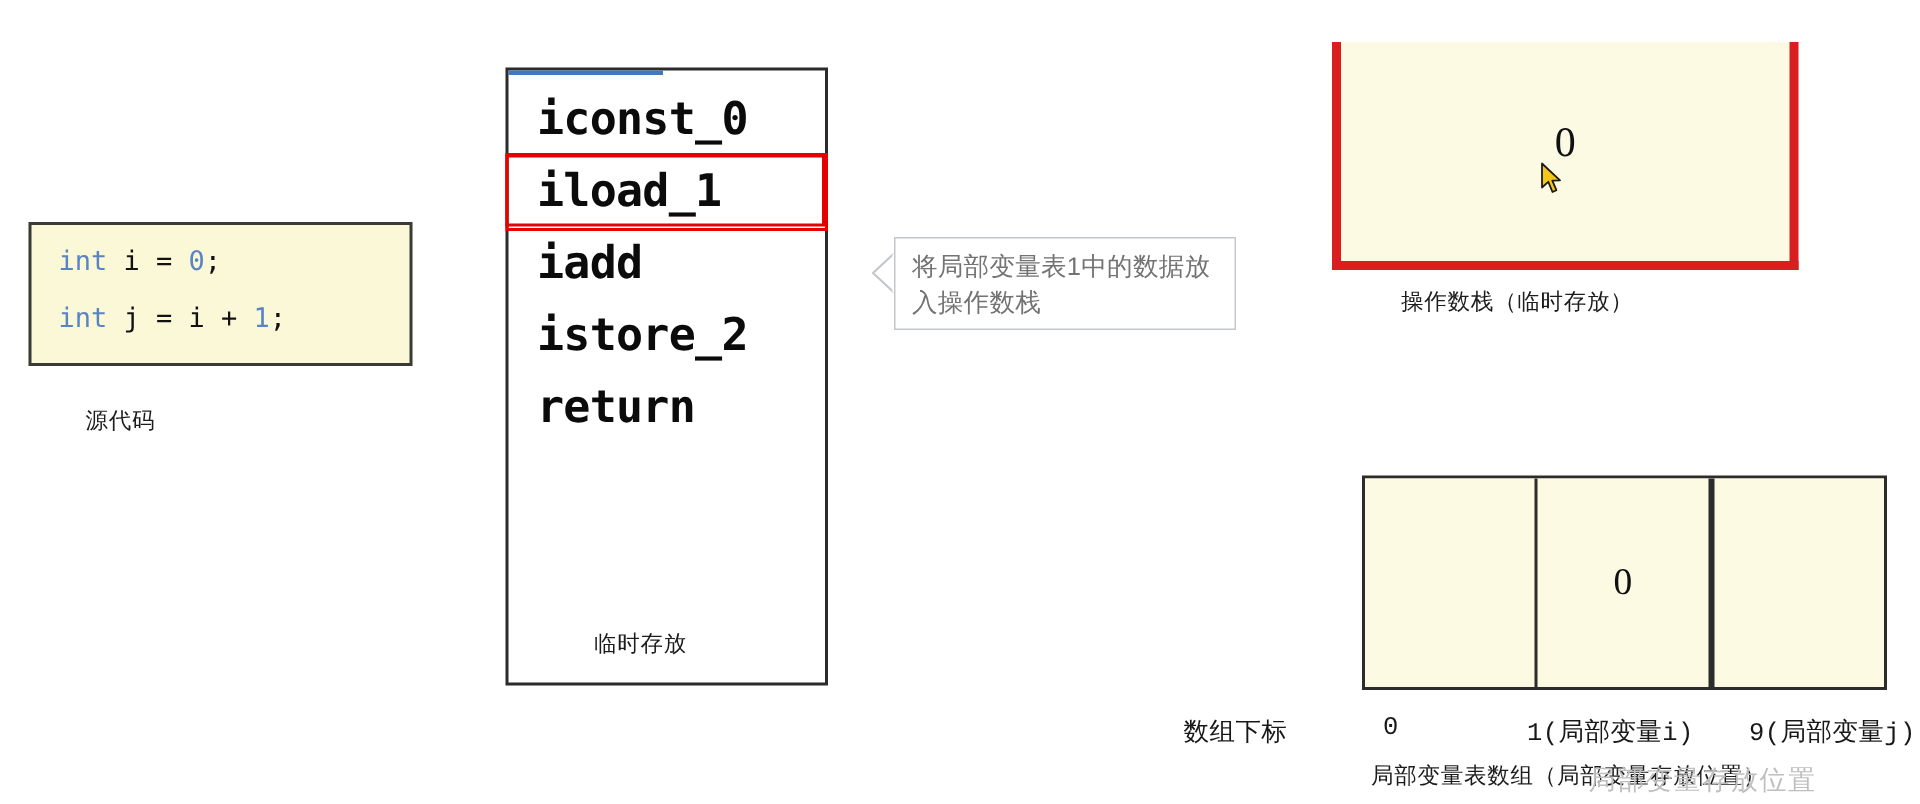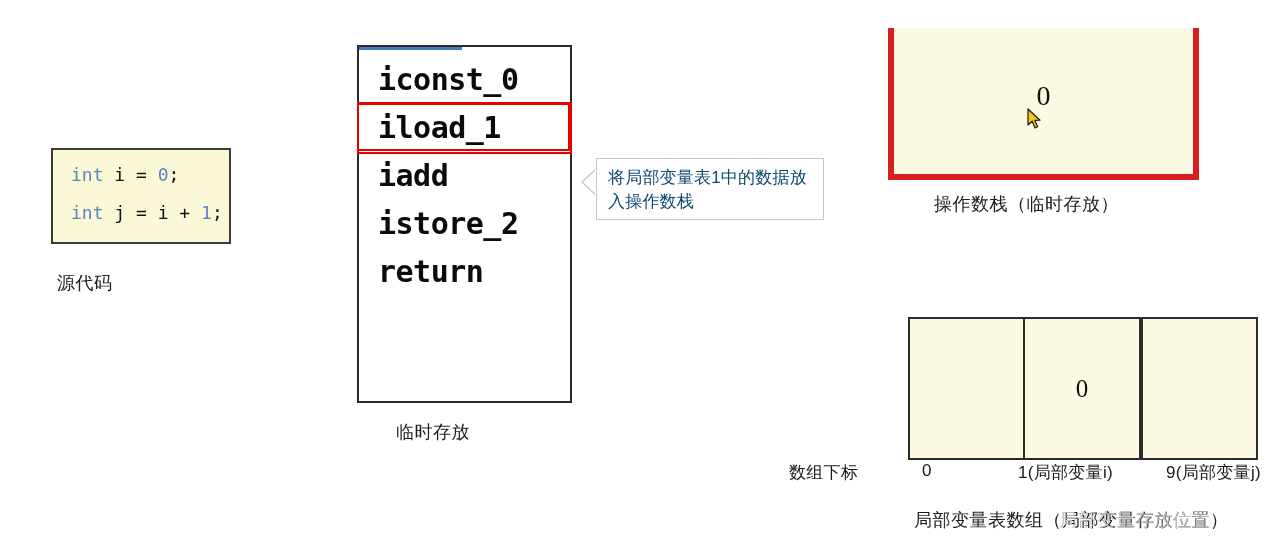--- a/index.html
+++ b/index.html
@@ -18,61 +18,60 @@
   .stage {
     position: absolute;
     left: 0; top: 0;
     width: 1280px;
     height: 536px;
   }
 
   
   .caption {
     position: absolute;
-    font-size: 18px;
+    font-size: 15px;
     color: #1c1c1c;
     letter-spacing: 0.5px;
     white-space: nowrap;
     font-family: "Liberation Sans", "DejaVu Sans", sans-serif;
   }
 
   
   #source-code-panel {
     position: absolute;
     left: 19px;
     top: 148px;
-    width: 180px;
+    width: 256px;
     height: 96px;
     background: #fbf8d8;
     border: 2px solid #3a3a38;
     box-sizing: border-box;
-    margin-left: 32px;
   }
   .code-line {
     position: absolute;
     left: 18px;
     font-family: "DejaVu Sans Mono", "Liberation Mono", monospace;
     font-size: 18px;
     white-space: nowrap;
     color: #111111;
     letter-spacing: 0px;
   }
   .code-line.l1 { top: 14px; }
   .code-line.l2 { top: 52px; }
   .kw  { color: #5b84c4; }
   .num { color: #5b84c4; }
   .pl  { color: #111111; }
 
   
   #bytecode-panel {
     position: absolute;
-    left: 357px;
+    left: 337px;
     top: 45px;
     width: 215px;
-    height: 358px;
+    height: 412px;
     background: #ffffff;
     border: 2px solid #2b2b2b;
     box-sizing: border-box;
   }
   #bytecode-progress {
     position: absolute;
     left: 0px;
     top: 0px;
     width: 49%;
     height: 3px;
@@ -127,21 +126,21 @@
     border: 1px solid #c3c7cc;
     box-sizing: border-box;
   }
   #callout-text {
     position: absolute;
     left: 11px;
     top: 7px;
     width: 210px;
     font-size: 17px;
     line-height: 24px;
-    color: #0c4a6e;
+    color: #737373;
     letter-spacing: 0.2px;
   }
   #callout-tail {
     position: absolute;
     left: 581px;
     top: 168px;
     width: 16px;
     height: 28px;
   }
 
@@ -198,21 +197,21 @@
     justify-content: center;
     font-size: 25px;
     color: #111111;
     font-family: "Liberation Serif", "DejaVu Serif", serif;
     box-sizing: border-box;
   }
   .lv-cell + .lv-cell { border-left: 2px solid #2c2c2c; }
   .lv-cell.thick-left { border-left-width: 4px; }
 
   
-  #lv-index-row { position: absolute; left: 0; top: 461px; width: 1280px; height: 24px; }
+  #lv-index-row { position: absolute; left: 0; top: 476px; width: 1280px; height: 24px; font-family: Liberation Mono, monospace; }
   .lv-index {
     position: absolute;
     font-size: 17px;
     color: #181818;
     white-space: nowrap;
     letter-spacing: 0.3px;
   }
 
   
   #watermark {

